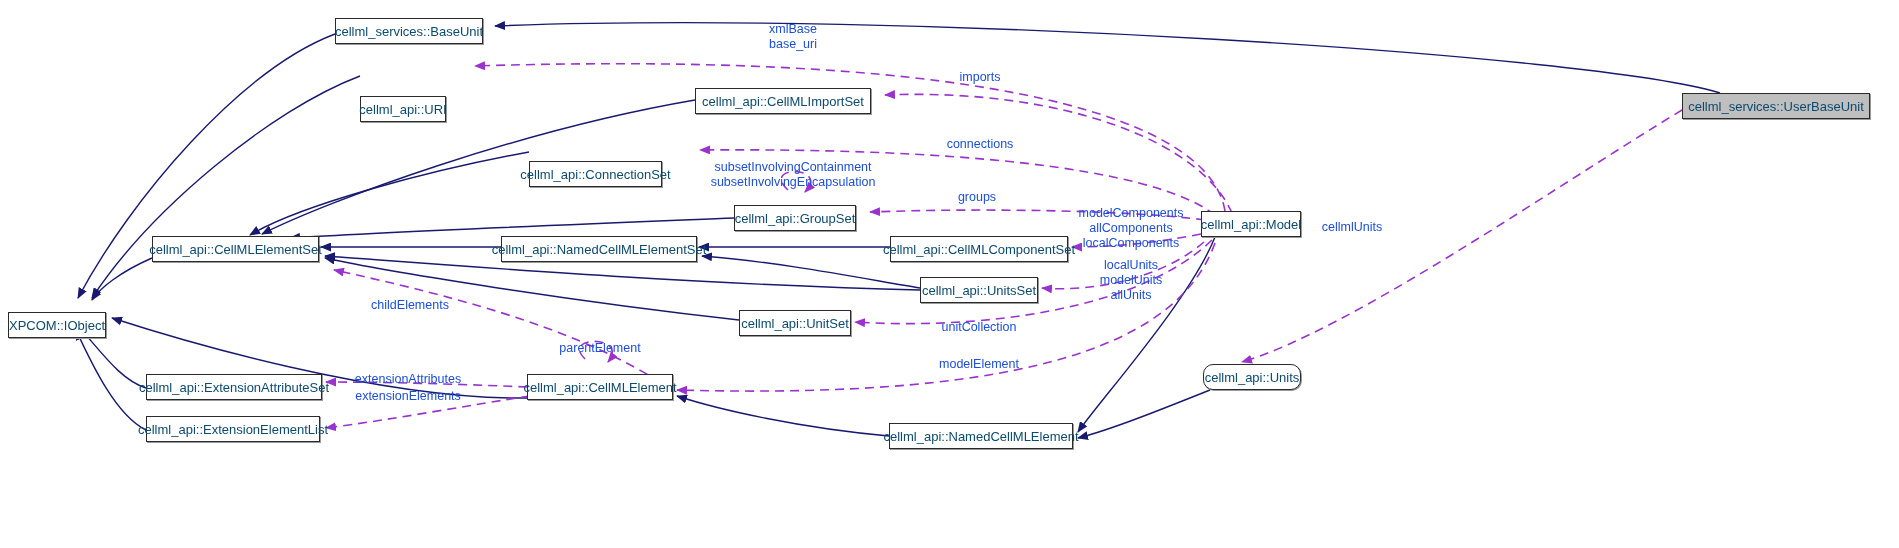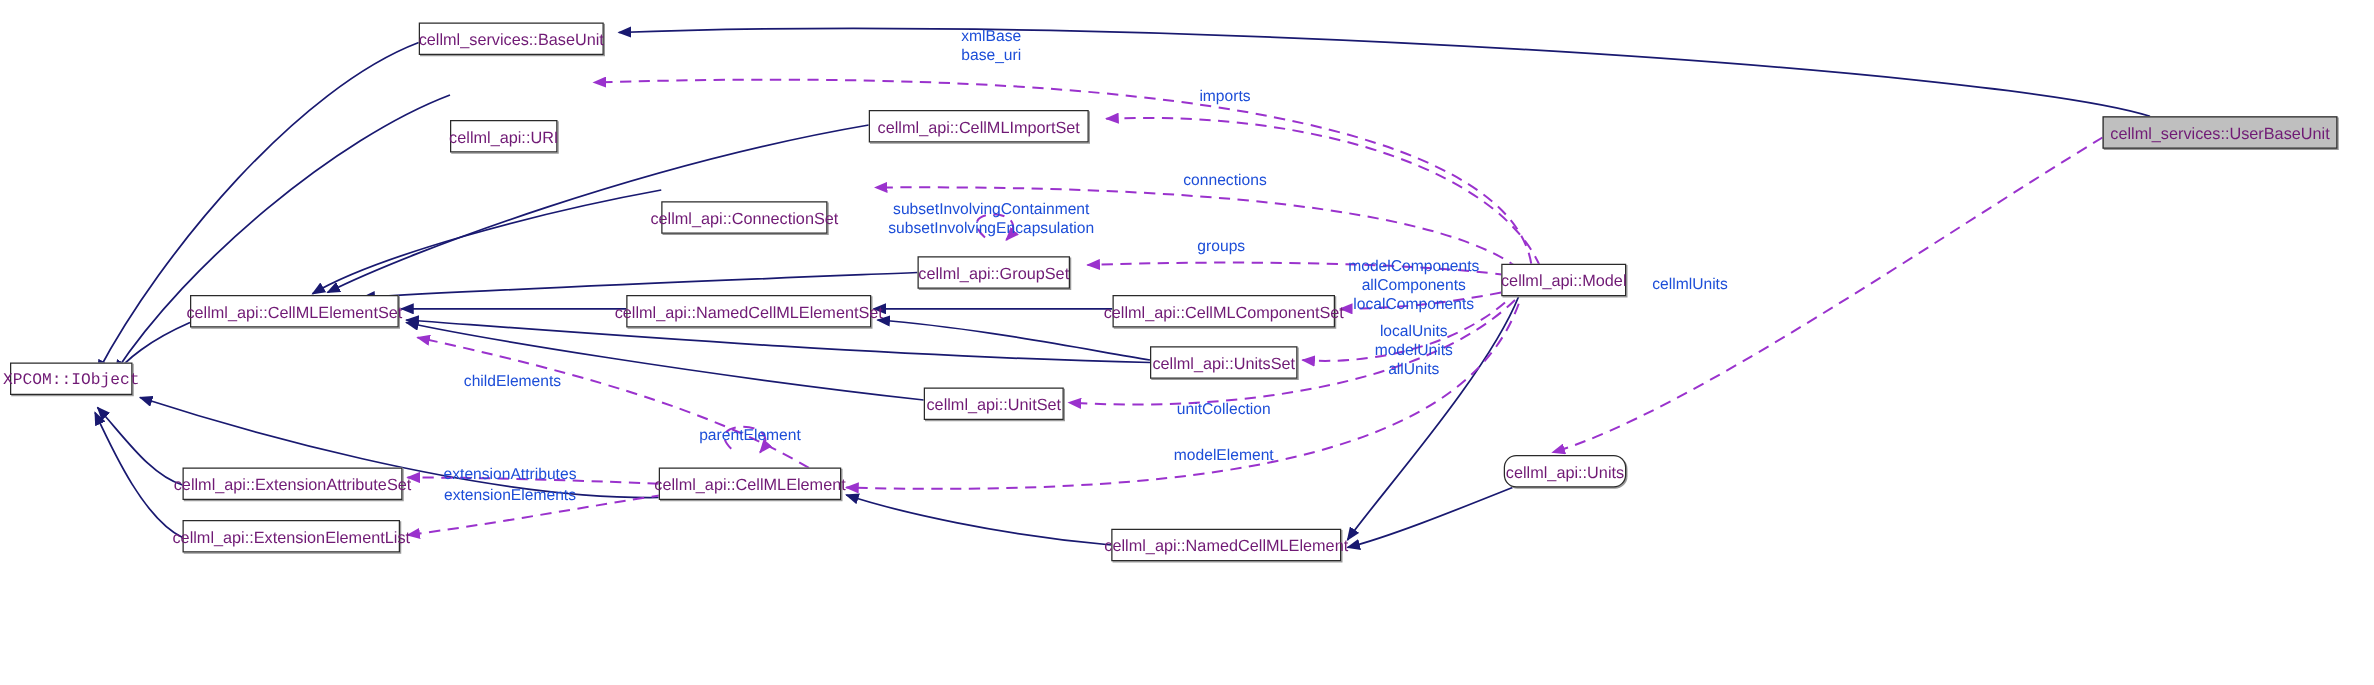--- a/index.html
+++ b/index.html
@@ -1,20 +1,20 @@
 <!DOCTYPE html>
 <html><head>
 <meta charset="utf-8">
 <style>
   html,body{margin:0;padding:0;background:#ffffff;}
   #stage{position:relative;width:1899px;height:548px;background:#ffffff;
          font-family:"Liberation Sans","DejaVu Sans",sans-serif;overflow:hidden;}
   #edges{position:absolute;left:0;top:0;width:1899px;height:548px;}
   .node{position:absolute;box-sizing:border-box;border:1px solid #2a2a2a;
-        background:#ffffff;color:#701a75;font-size:13px;line-height:1;
+        background:#ffffff;color:#0c4a6e;font-size:13px;line-height:1;
         display:flex;align-items:center;justify-content:center;
         white-space:nowrap;padding:0 7px;height:26px;
         box-shadow:1px 1px 0 #9a9a9a;}
   .node.highlight{background:#bfbfbf;}
   .edge-label{position:absolute;font-size:12.5px;color:#1d4ed8;
               white-space:nowrap;line-height:15px;text-align:center;
               transform:translateX(-50%);}
 </style>
 </head>
 <body>
@@ -102,21 +102,21 @@
       </div>
       <div class="node" style="left: 890px; top: 236px; width: 178px;">
         <span>cellml_api::CellMLComponentSet</span>
       </div>
       <div class="node" style="left: 920px; top: 277px; width: 118px;">
         <span>cellml_api::UnitsSet</span>
       </div>
       <div class="node" style="left: 1201px; top: 211px; width: 100px;">
         <span>cellml_api::Model</span>
       </div>
-      <div class="node" style="left: 8px; top: 290px; width: 98px; font-family: Liberation Mono, monospace;">
+      <div class="node" style="left: 8px; top: 312px; width: 98px;">
         <span>XPCOM::IObject</span>
       </div>
       <div class="node" style="left: 739px; top: 310px; width: 112px;">
         <span>cellml_api::UnitSet</span>
       </div>
       <div class="node" style="left: 146px; top: 374px; width: 176px;">
         <span>cellml_api::ExtensionAttributeSet</span>
       </div>
       <div class="node" style="left: 527px; top: 374px; width: 146px;">
         <span>cellml_api::CellMLElement</span>

